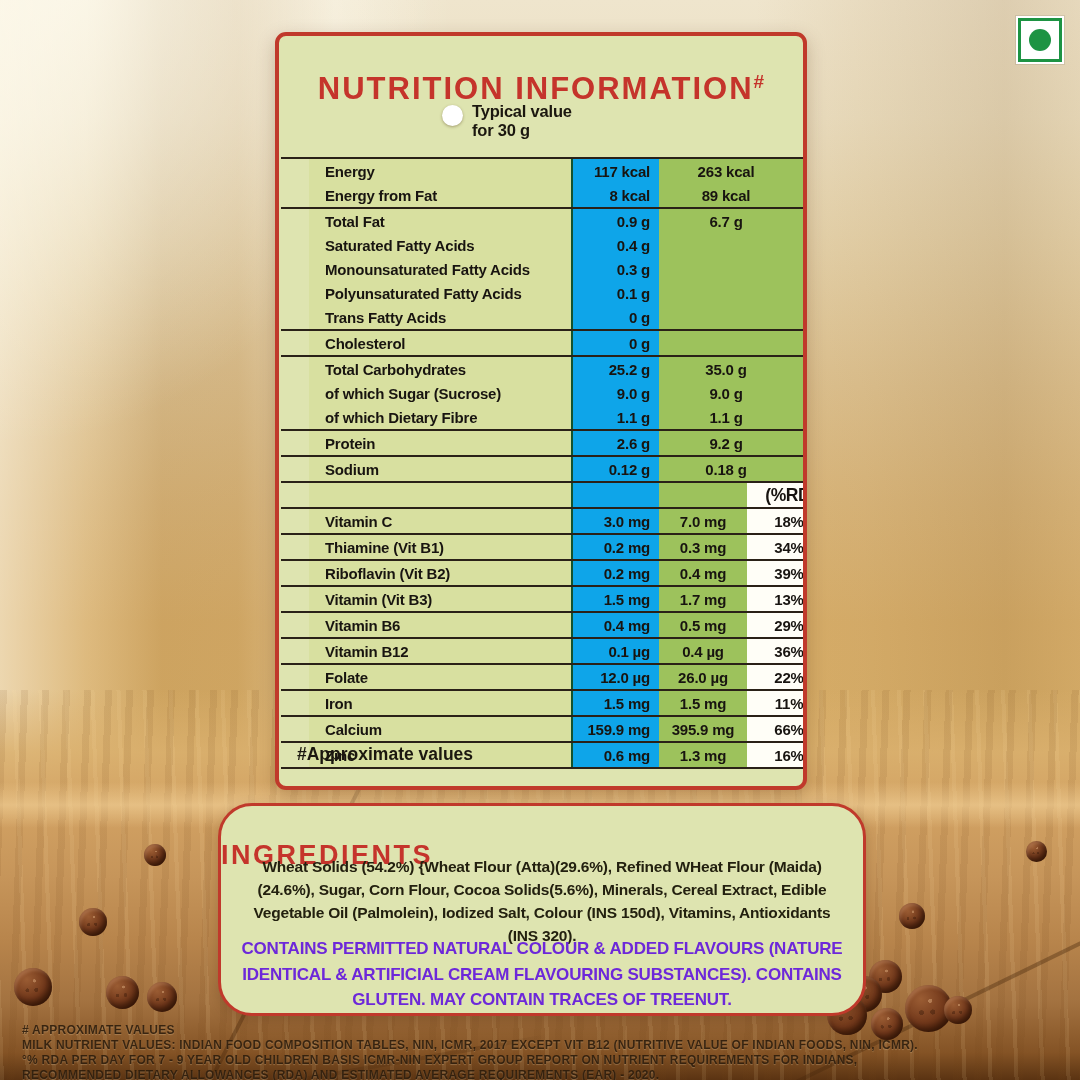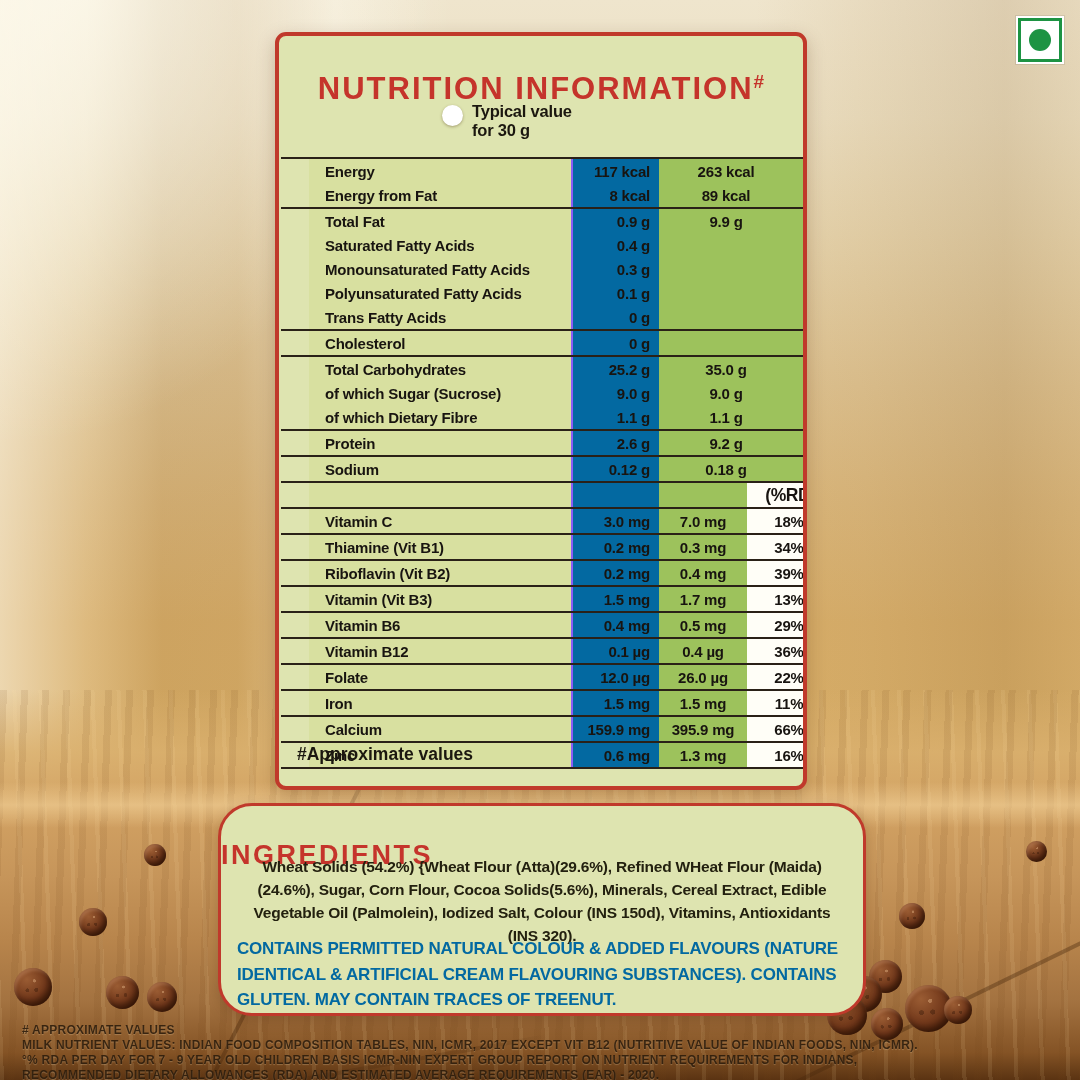--- a/index.html
+++ b/index.html
@@ -58,37 +58,37 @@
   .lg-dot.white{background:#fff;box-shadow:0 1px 3px rgba(90,70,30,.45);}
   .lg-dot.green{background:var(--serving_green,#9dc25c);box-shadow:0 1px 2px rgba(90,70,30,.3);}
   .lg-text{margin-left:9px;font-size:16.5px;font-weight:bold;color:#1b170f;line-height:1.17;letter-spacing:-.2px;white-space:nowrap;}
 
   .ntable{position:absolute;left:2px;top:121px;width:522px;
     border-top:2px solid #2a2118;border-bottom:2px solid #2a2118;}
   .nrow{display:grid;grid-template-columns:262px 88px 88px 84px;height:24px;padding-left:28px;}
   .nrow.sep{border-top:2px solid #2a2118;}
   .ncell{display:flex;align-items:center;font-size:15px;font-weight:bold;color:#181410;letter-spacing:-.2px;box-sizing:border-box;height:100%;}
   .c-label{grid-column:1/2;background:#d8e0a0;padding-left:16px;}
-  .c-typ{grid-column:2/3;background:#0369a1;justify-content:flex-end;padding-right:9px;border-left:2px solid #8b5cf6;}
+  .c-typ{grid-column:2/3;background:#0ea5e9;justify-content:flex-end;padding-right:9px;border-left:2px solid #14532d;}
   .c-serv{grid-column:3/4;background:var(--serving_green,#9dc25c);justify-content:center;}
   .c-servwide{grid-column:3/5;background:var(--serving_green,#9dc25c);justify-content:center;padding-right:38px;}
   .c-rda{grid-column:4/5;background:#fffef7;justify-content:center;}
   .c-rda.hdr{justify-content:flex-end;padding-right:3px;font-size:17.5px;letter-spacing:-.4px;}
   .approx{position:absolute;left:18px;top:708px;font-size:17.5px;font-weight:bold;color:#1b170f;}
 
   
   .ipanel{position:absolute;left:218px;top:803px;width:648px;height:213px;box-sizing:border-box;
     background:#dee4b0;border:3px solid var(--panel_border,#c0392b);border-radius:34px;
     box-shadow:0 5px 14px rgba(80,40,10,.25);overflow:hidden;}
   .ititle{position:absolute;left:0;top:12px;width:100%;text-align:left;
     color:var(--title_red,#c5342b);font-size:27px;font-weight:bold;letter-spacing:2.5px;}
   .ibody{position:absolute;left:30px;right:30px;top:50px;text-align:center;
     font-size:15.5px;font-weight:bold;letter-spacing:-.2px;color:#23200f;line-height:1.48;margin:0;}
-  .iallergen{position:absolute;left:16px;right:16px;top:130px;text-align:left;
-    font-size:17px;font-weight:bold;color:#0369a1;line-height:1.5;margin:0;letter-spacing:-.2px;}
+  .iallergen{position:absolute;left:16px;right:16px;top:130px;text-align:center;
+    font-size:17px;font-weight:bold;color:#6d28d9;line-height:1.5;margin:0;letter-spacing:-.2px;}
 
   
   .footnote{position:absolute;left:22px;top:1023px;color:rgba(42,26,10,.88);
     font-size:12px;font-weight:bold;letter-spacing:.25px;line-height:1.24;
     text-shadow:0 1px 1px rgba(255,230,190,.25);}
 </style>
 </head>
 <body>
 
 <div class="stage">
@@ -139,21 +139,21 @@
           <div class="ncell c-servwide">263 kcal</div>
         </div>
         <div class="nrow">
           <div class="ncell c-label">Energy from Fat</div>
           <div class="ncell c-typ">8 kcal</div>
           <div class="ncell c-servwide">89 kcal</div>
         </div>
         <div class="nrow sep">
           <div class="ncell c-label">Total Fat</div>
           <div class="ncell c-typ">0.9 g</div>
-          <div class="ncell c-servwide">9.9 g</div>
+          <div class="ncell c-servwide">6.7 g</div>
         </div>
         <div class="nrow">
           <div class="ncell c-label">Saturated Fatty Acids</div>
           <div class="ncell c-typ">0.4 g</div>
           <div class="ncell c-servwide"></div>
         </div>
         <div class="nrow">
           <div class="ncell c-label">Monounsaturated Fatty Acids</div>
           <div class="ncell c-typ">0.3 g</div>
           <div class="ncell c-servwide"></div>

